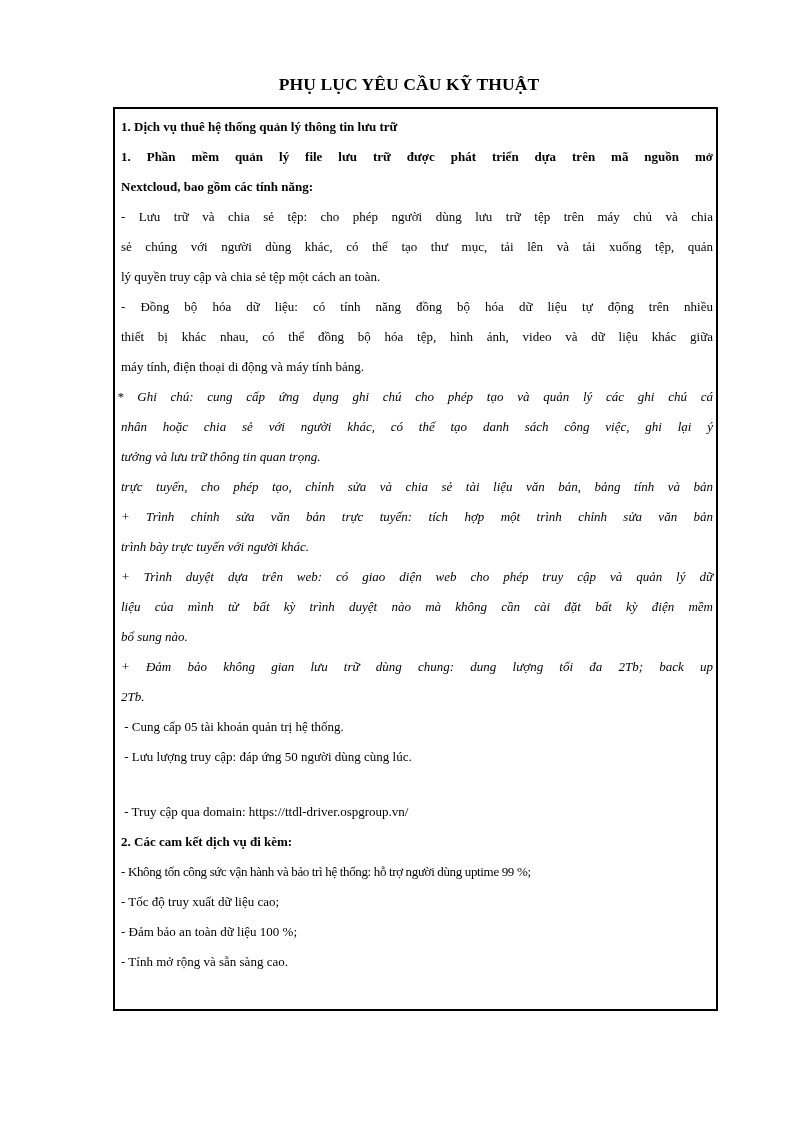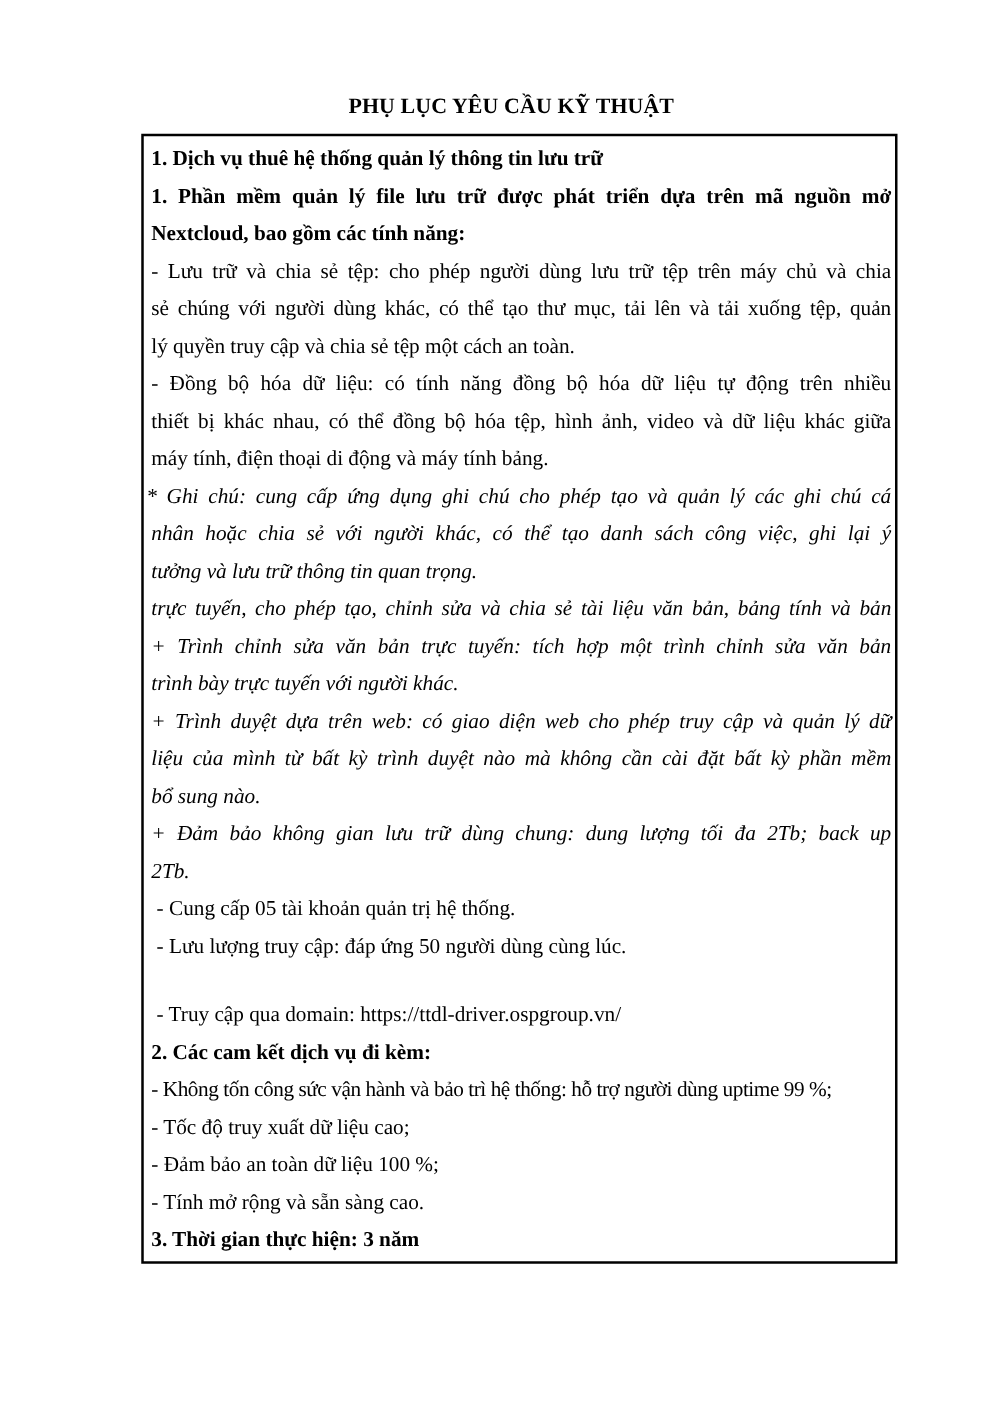--- a/index.html
+++ b/index.html
@@ -3,21 +3,21 @@
   <meta charset="utf-8">
   <style>
     html, body { margin: 0; padding: 0; background: #ffffff; }
     body { width: 794px; height: 1123px; position: relative; overflow: hidden;
            font-family: "Liberation Serif", "DejaVu Serif", serif; color: #000; }
     .title { position: absolute; top: 74px; left: 12px; width: 794px; text-align: center;
              font-weight: bold; font-size: 17.5px; letter-spacing: 0.1px; }
     .box { position: absolute; left: 113px; top: 107px; width: 601px; height: 900px;
            border: 2px solid #000; box-sizing: content-box; }
     .content { position: absolute; left: 6px; top: 3px; width: 592px; }
-    .line { font-size: 17px; line-height: 30px; height: 30px; white-space: nowrap; }
+    .line { font-size: 13px; line-height: 30px; height: 30px; white-space: nowrap; }
     .just { text-align: justify; text-align-last: justify; white-space: normal; }
     .b { font-weight: bold; }
     .i { font-style: italic; }
     .tight { letter-spacing: -0.35px; }
   </style>
 </head>
 <body>
 
 <div class="title">PHỤ LỤC YÊU CẦU KỸ THUẬT</div>
 
@@ -37,31 +37,30 @@
 
     <div class="line i just" style="margin-left:-4px;">* Ghi chú: cung cấp ứng dụng ghi chú cho phép tạo và quản lý các ghi chú cá</div>
     <div class="line i just">nhân hoặc chia sẻ với người khác, có thể tạo danh sách công việc, ghi lại ý</div>
     <div class="line i">tưởng và lưu trữ thông tin quan trọng.</div>
 
     <div class="line i just">trực tuyến, cho phép tạo, chỉnh sửa và chia sẻ tài liệu văn bản, bảng tính và bản</div>
     <div class="line i just">+ Trình chỉnh sửa văn bản trực tuyến: tích hợp một trình chỉnh sửa văn bản</div>
     <div class="line i">trình bày trực tuyến với người khác.</div>
 
     <div class="line i just">+ Trình duyệt dựa trên web: có giao diện web cho phép truy cập và quản lý dữ</div>
-    <div class="line i just">liệu của mình từ bất kỳ trình duyệt nào mà không cần cài đặt bất kỳ phần mềm</div>
+    <div class="line i just">liệu của mình từ bất kỳ trình duyệt nào mà không cần cài đặt bất kỳ điện mềm</div>
     <div class="line i">bổ sung nào.</div>
 
     <div class="line i just">+ Đảm bảo không gian lưu trữ dùng chung: dung lượng tối đa 2Tb; back up</div>
     <div class="line i">2Tb.</div>
 
     <div class="line" style="white-space:pre;"> - Cung cấp 05 tài khoản quản trị hệ thống.</div>
     <div class="line" style="white-space:pre;"> - Lưu lượng truy cập: đáp ứng 50 người dùng cùng lúc.</div>
     <div class="line" style="white-space:pre;margin-top:25px;"> - Truy cập qua domain: https://ttdl-driver.ospgroup.vn/</div>
 
     <div class="line b">2. Các cam kết dịch vụ đi kèm:</div>
     <div class="line tight">- Không tốn công sức vận hành và bảo trì hệ thống: hỗ trợ người dùng uptime 99 %;</div>
     <div class="line">- Tốc độ truy xuất dữ liệu cao;</div>
     <div class="line">- Đảm bảo an toàn dữ liệu 100 %;</div>
     <div class="line">- Tính mở rộng và sẵn sàng cao.</div>
 
-    <div class="line b">3. Thời gian thực hiện: 3 năm</div>
   </div>
 </div>
 
 </body></html>

